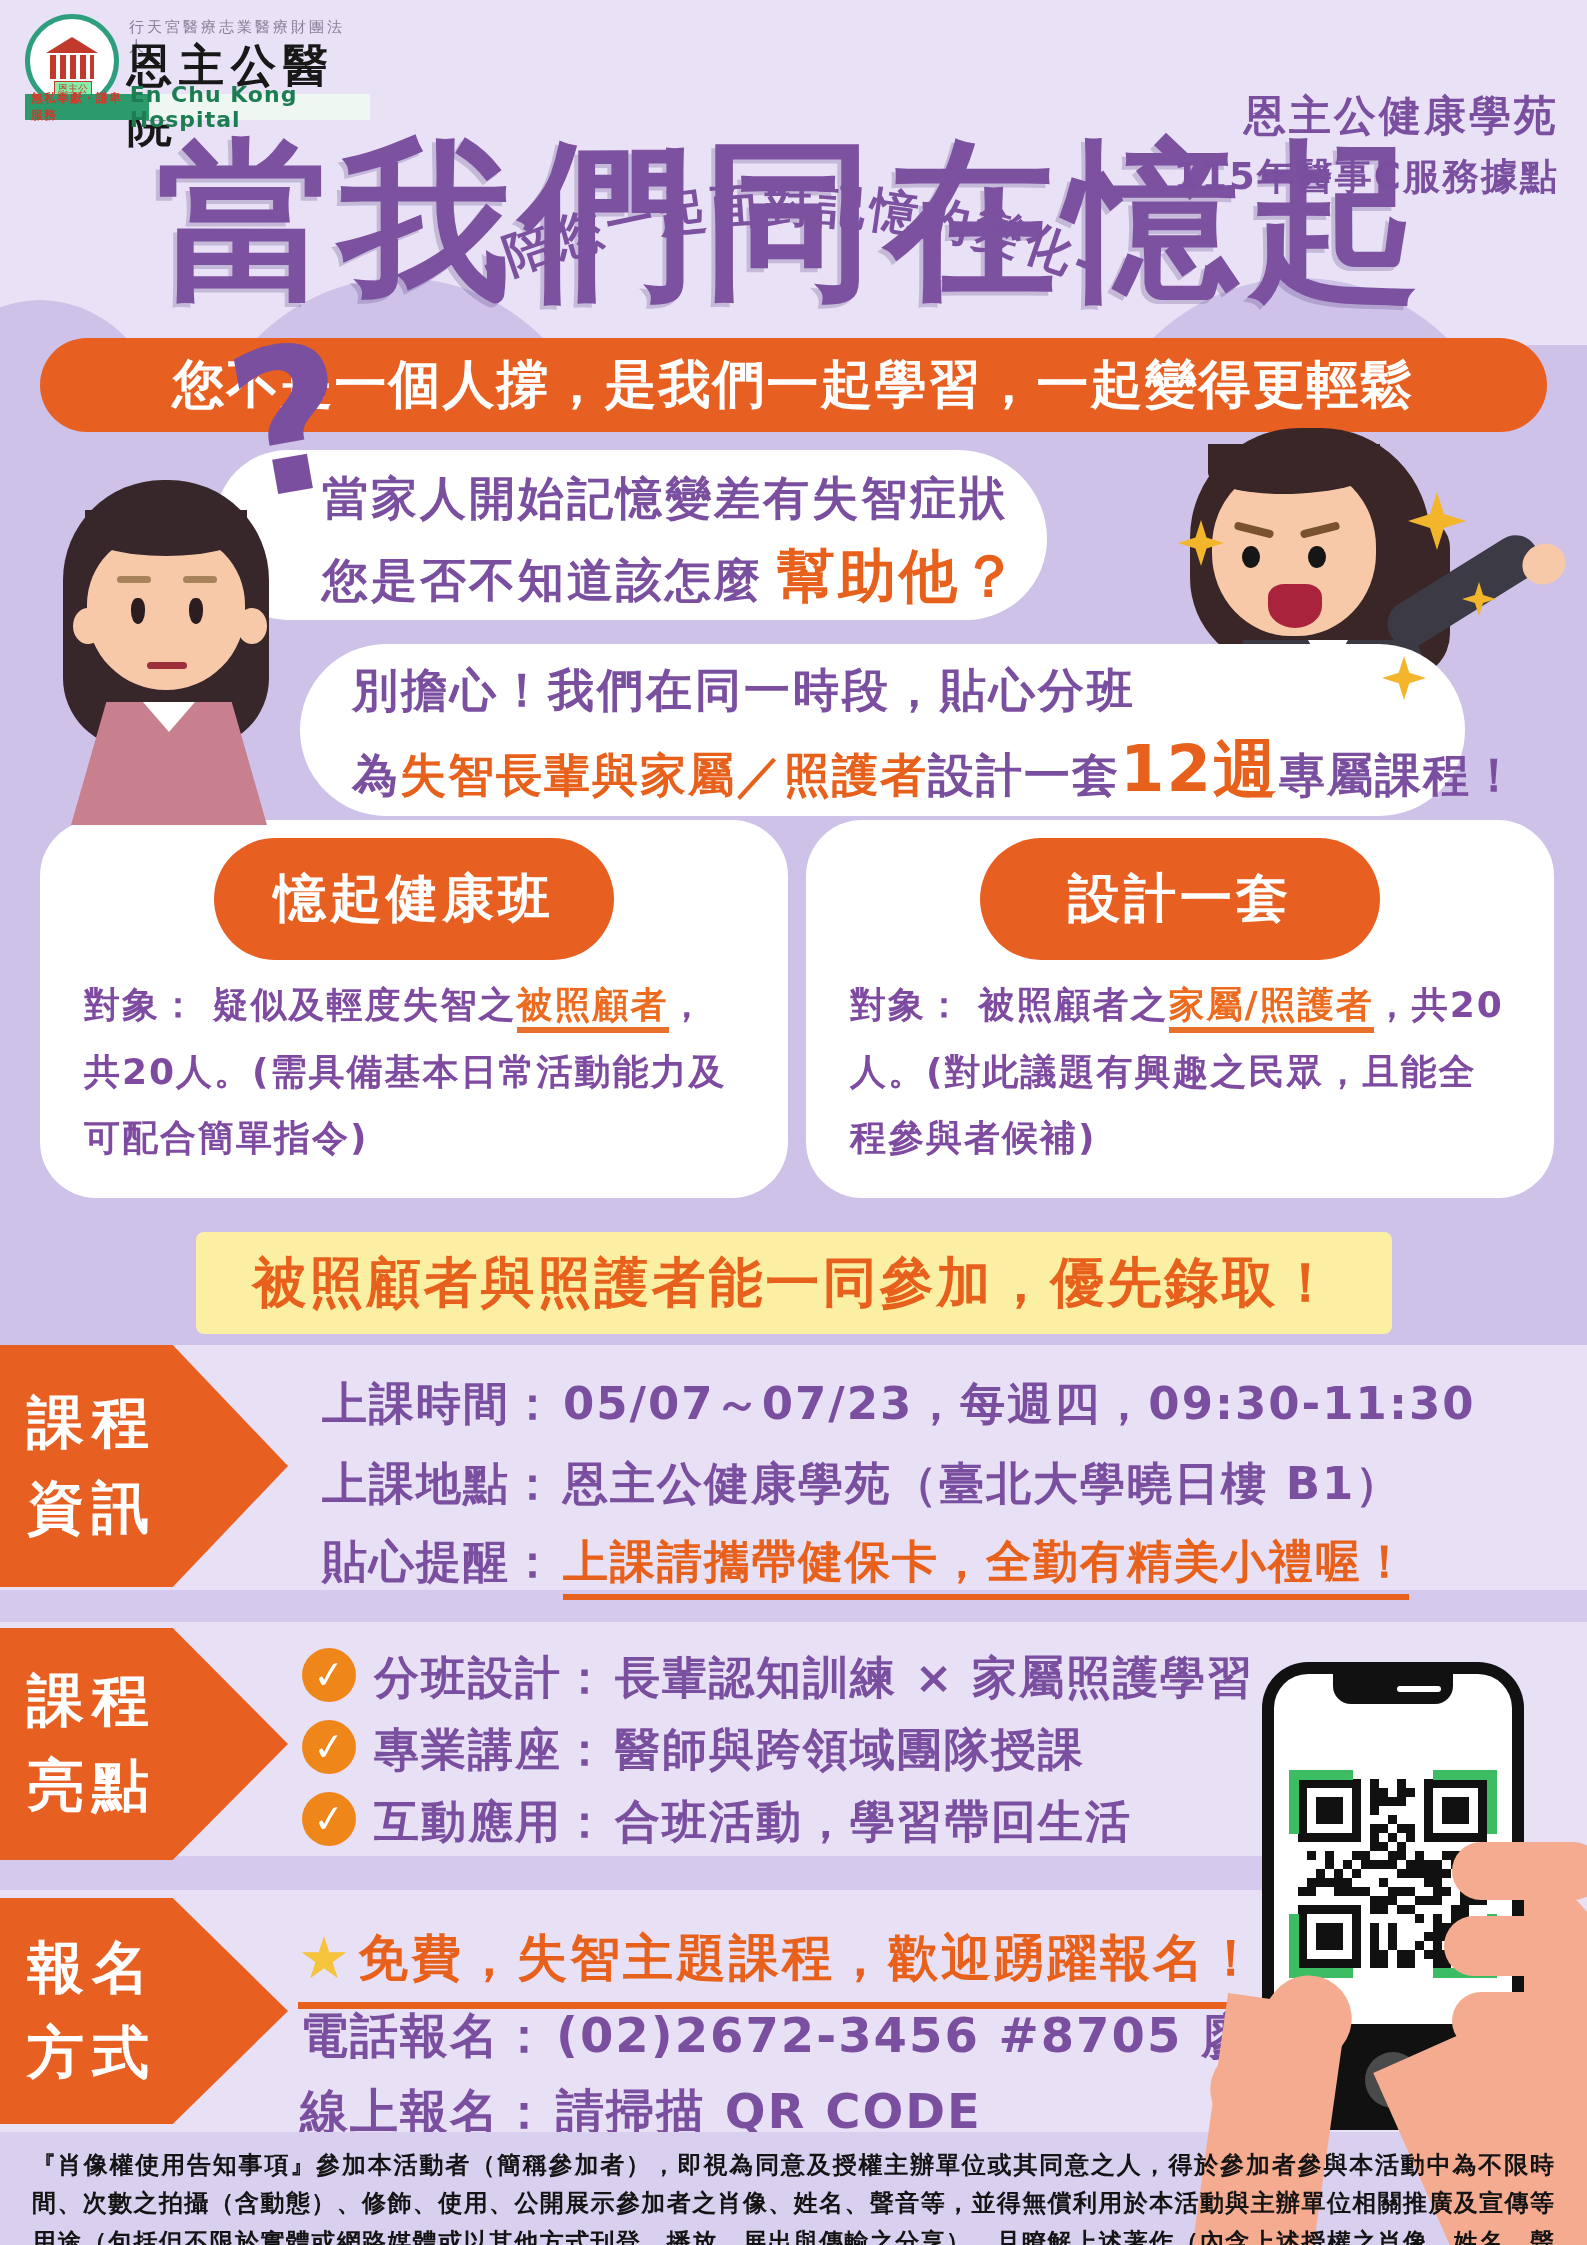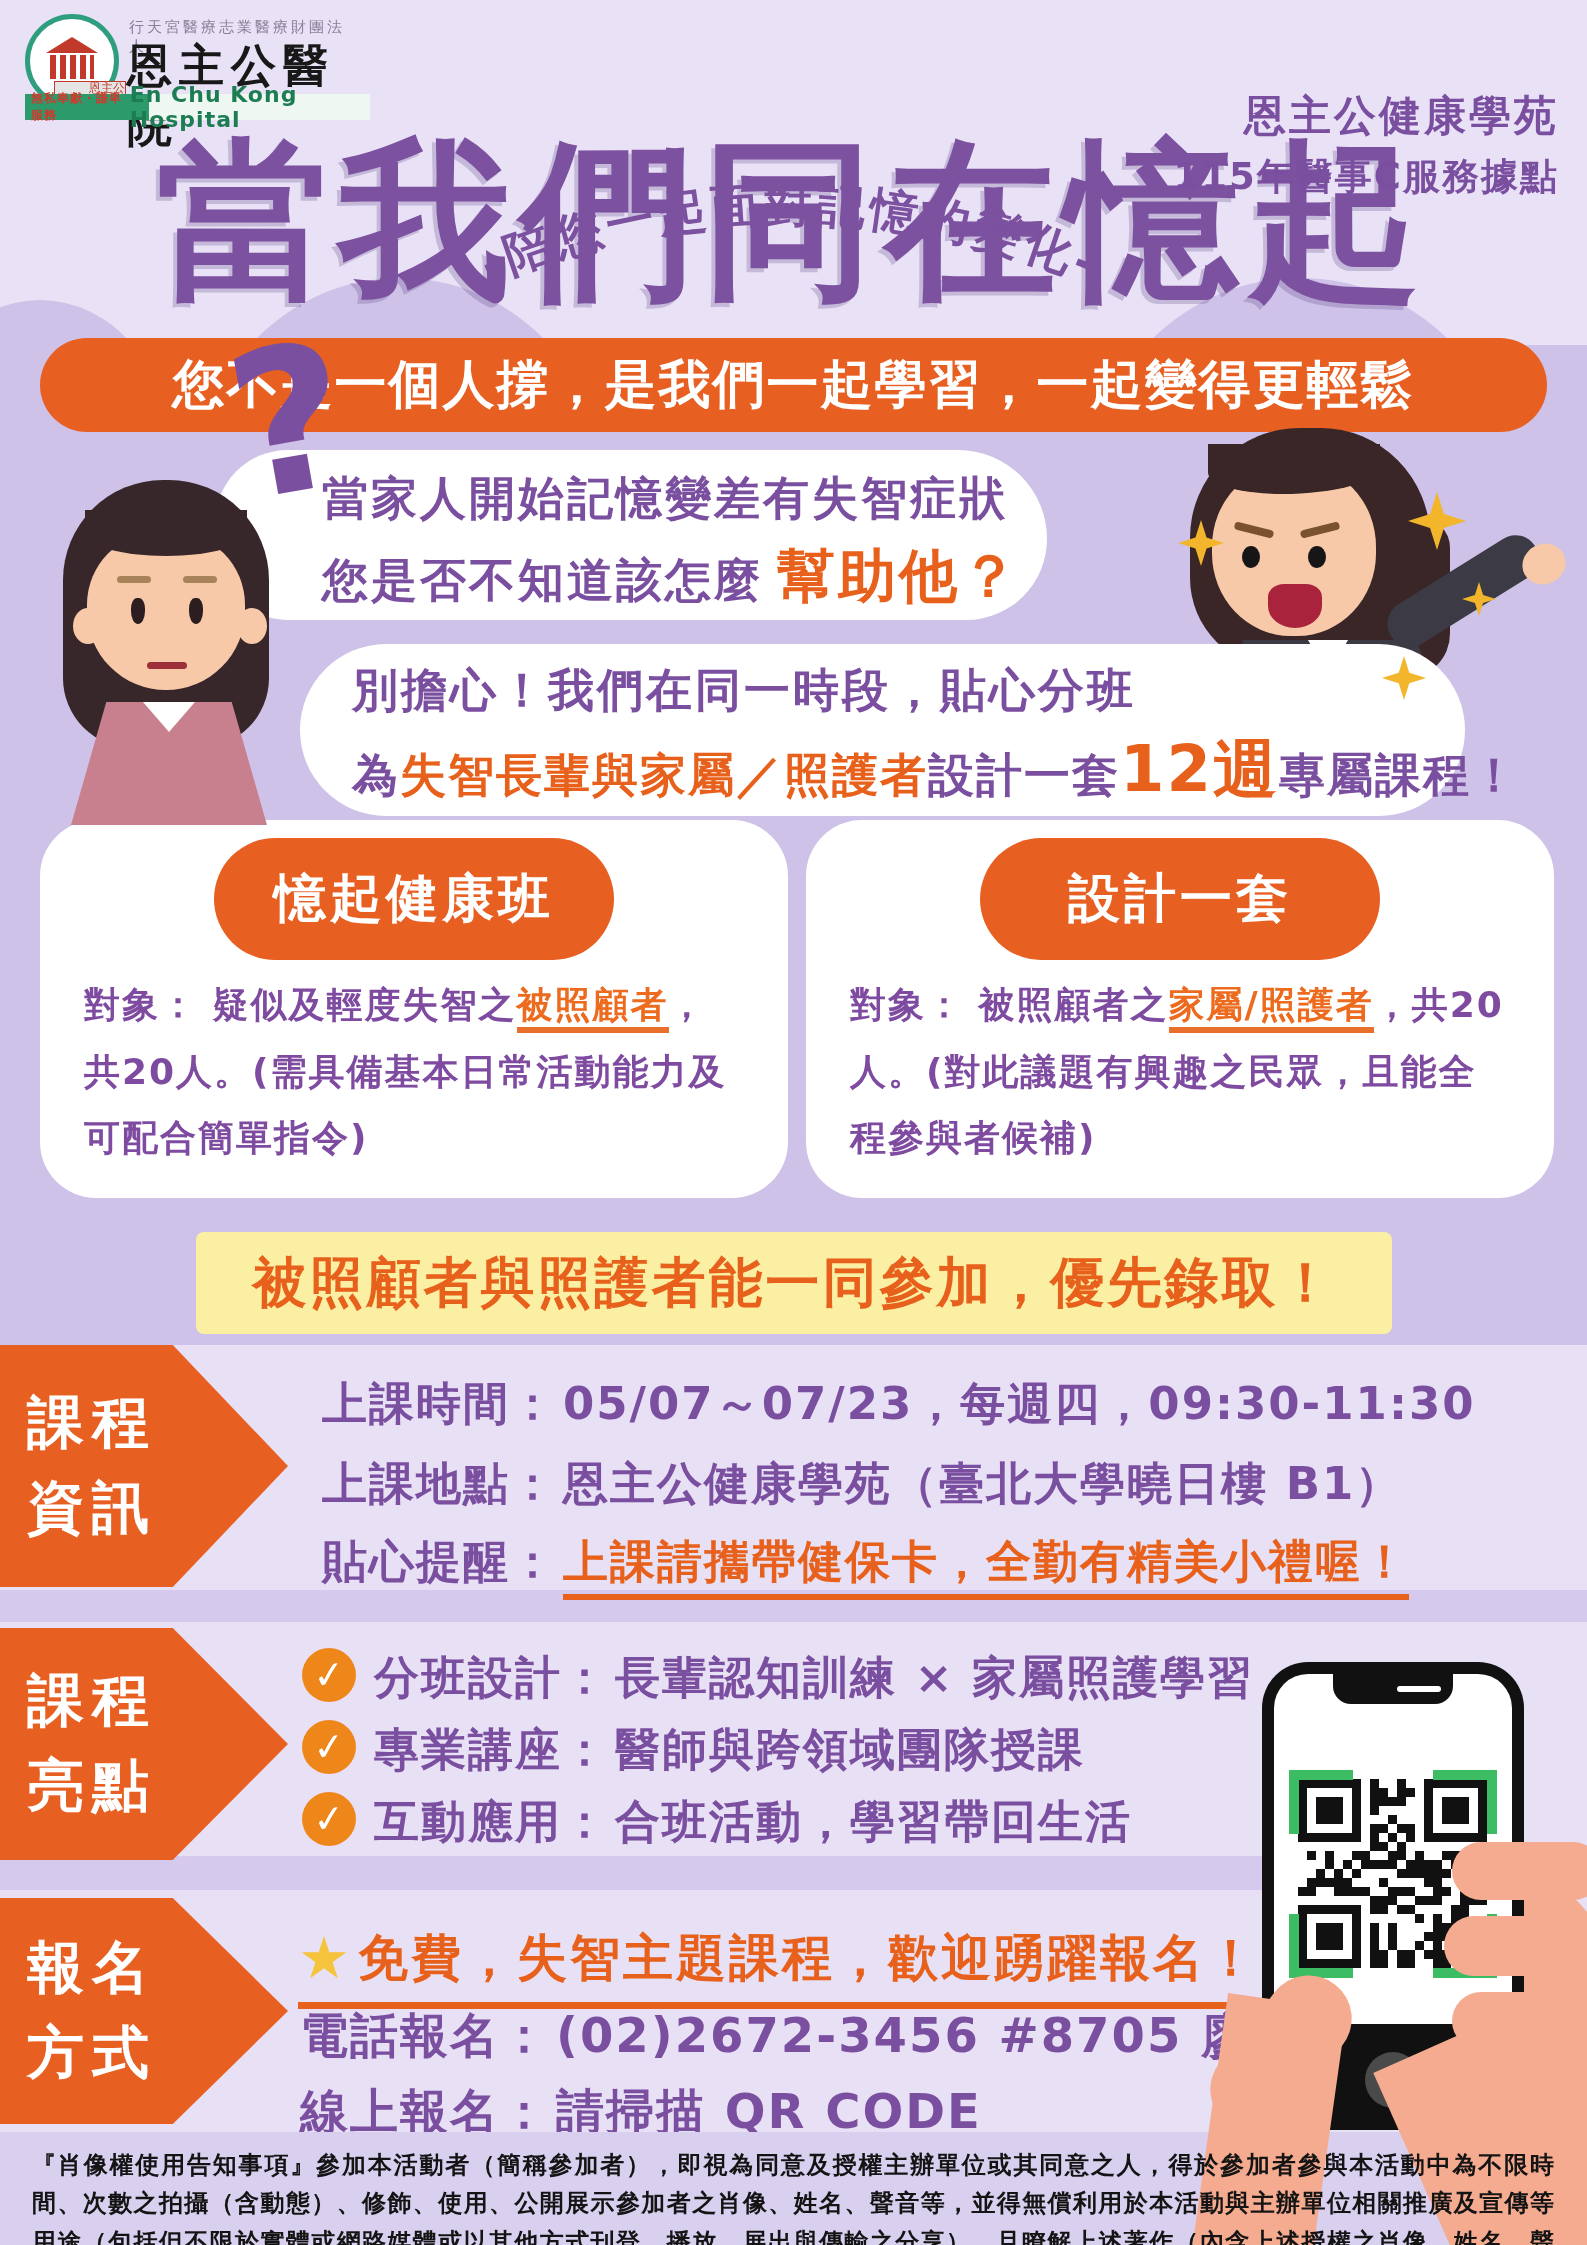--- a/index.html
+++ b/index.html
@@ -17,21 +17,21 @@
   .band{left:0;width:1587px;background:#D5C9EE;z-index:2;}
   .band1{top:1590px;height:32px;}
   .band2{top:1856px;height:34px;}
   .footer-band{left:0;top:2132px;width:1587px;height:113px;background:#D9CFEE;z-index:4;}
 
   
   .logo{left:25px;top:14px;width:330px;height:106px;z-index:3;}
   .logo-circle{left:0;top:0;width:84px;height:84px;border:5px solid #2E9E7E;border-radius:50%;background:#fff;}
   .temple-roof{left:16px;top:18px;width:52px;height:16px;background:#C0392B;clip-path:polygon(50% 0,100% 100%,0 100%);}
   .temple-body{left:20px;top:36px;width:44px;height:24px;background:repeating-linear-gradient(90deg,#C0392B 0 6px,#fff 6px 10px);}
-  .logo-seal{left:24px;top:62px;width:36px;height:14px;border:1px solid #C0392B;color:#C0392B;font-size:12px;line-height:13px;text-align:center;background:#e5e5e5;padding-left:34px;}
+  .logo-seal{left:24px;top:62px;width:36px;height:14px;border:1px solid #C0392B;color:#C0392B;font-size:10px;line-height:13px;text-align:center;background:#86efac;}
   .org-small{left:104px;top:4px;font-size:15px;color:#8a7f98;letter-spacing:3px;}
   .org-name{left:102px;top:22px;font-size:45px;font-weight:bold;color:#181818;letter-spacing:7px;font-family:"DejaVu Serif","Liberation Serif",serif;}
   .logo-bar{left:0px;top:80px;width:345px;height:26px;background:linear-gradient(90deg,#2d9a6c 0 36%,#eef7f1 36% 100%);display:flex;align-items:center;}
   .org-motto{font-size:12px;font-weight:bold;color:#d03a2c;padding-left:6px;width:118px;letter-spacing:1px;}
   .org-en{font-size:22px;font-weight:bold;color:#1c7d52;letter-spacing:1px;}
 
   
   .tagline-svg{left:420px;top:128px;z-index:3;}
   .tagline-svg text{font-size:48px;font-weight:bold;fill:#7C519F;letter-spacing:4px;}
   .program{right:28px;top:88px;text-align:right;z-index:3;color:#7B4FA0;font-weight:bold;}

